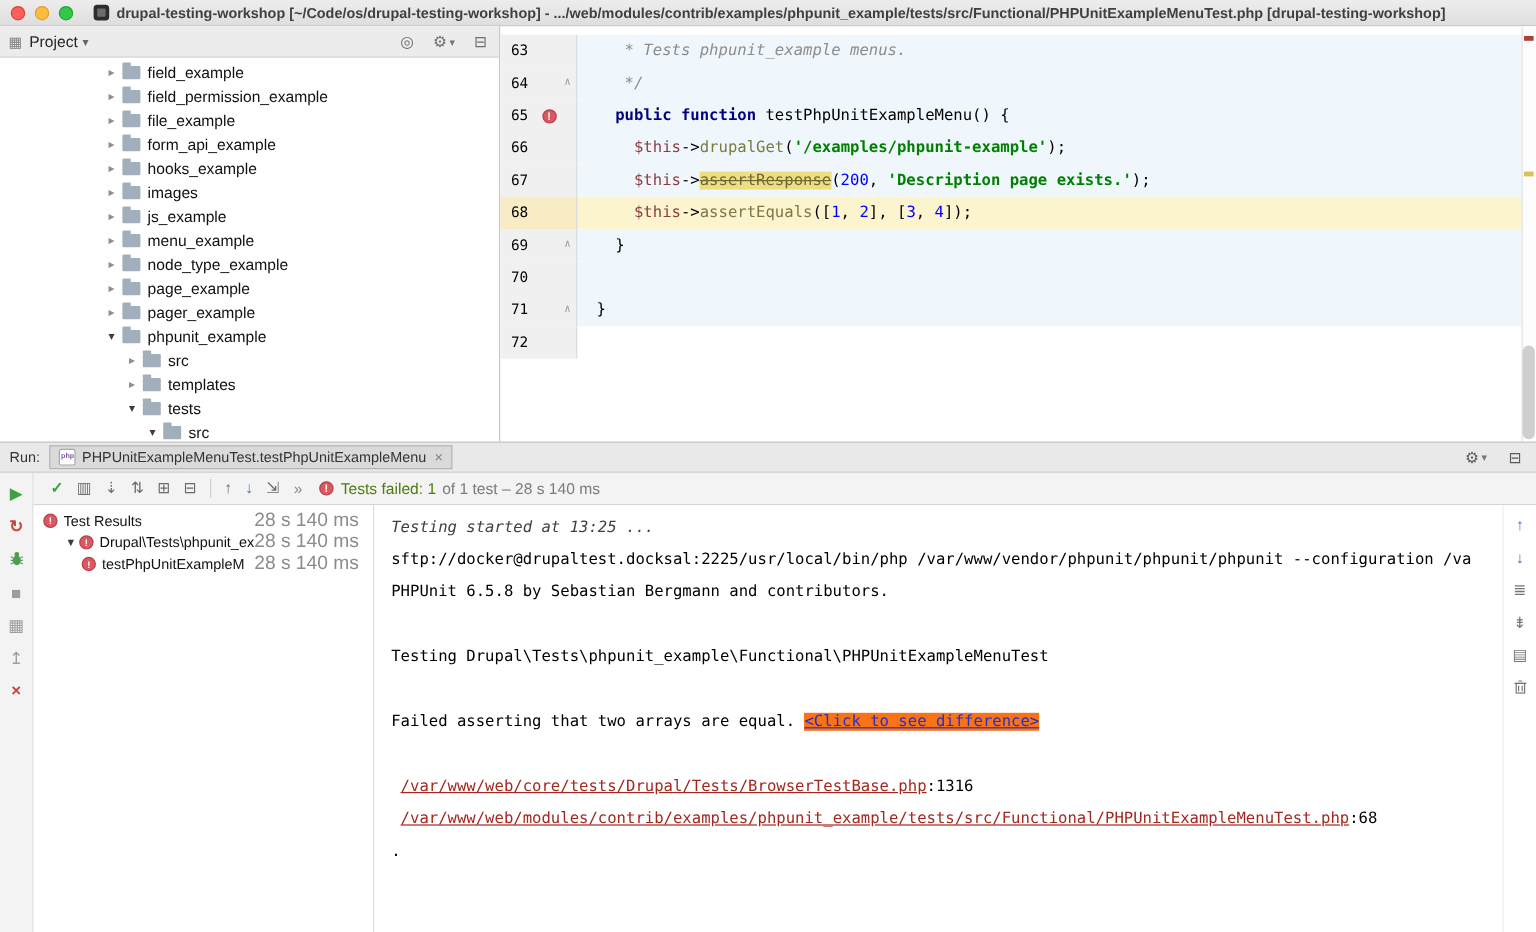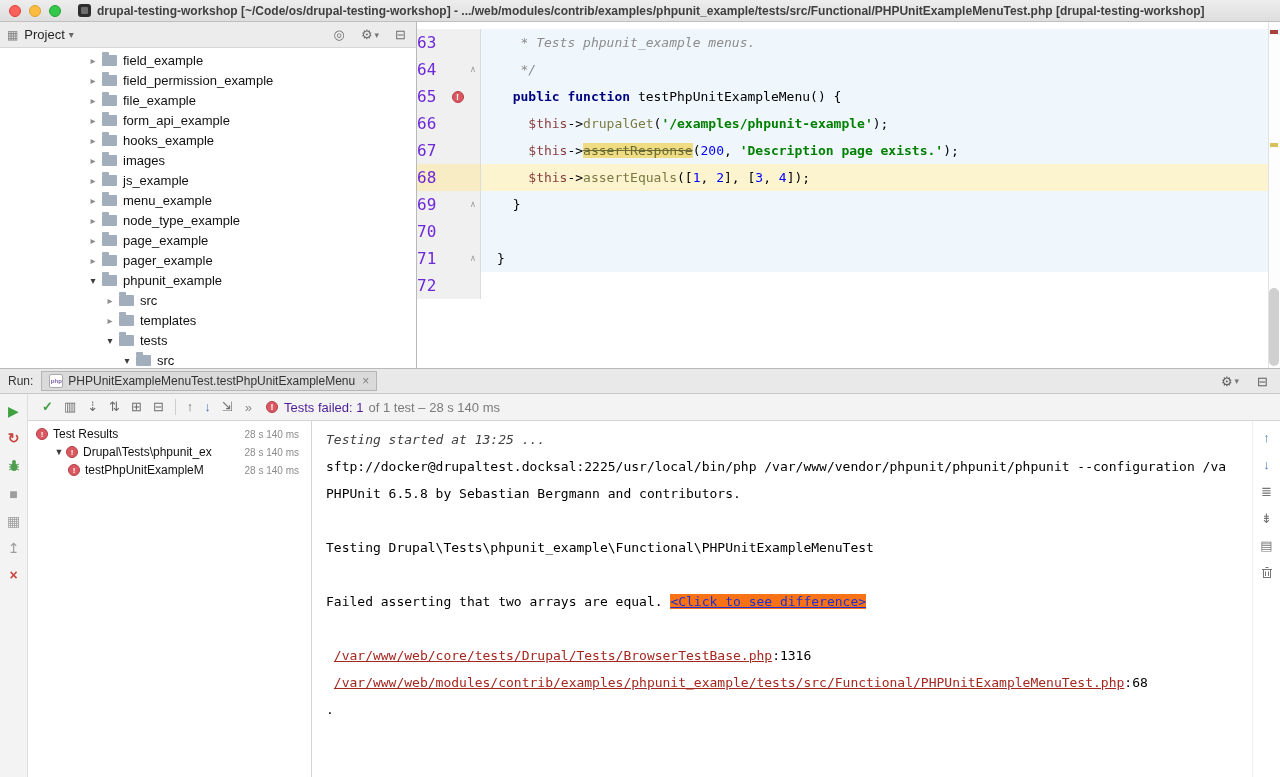--- a/index.html
+++ b/index.html
@@ -42,21 +42,21 @@
 
   
   .editor { position:absolute; left:417px; top:22px; width:863px; height:346px; background:#fff;
     overflow:hidden; font-family:"DejaVu Sans Mono", monospace; font-size:13px; }
   .editor-lines { padding-top:7px; }
   .code-row { display:flex; height:27px; line-height:27px; }
   .code-row.tint { background:#f0f7fc; }
   .code-row.hl { background:#fcf3cf; }
   .gutter { width:64px; flex:0 0 auto; display:flex; background:#f0f0f0; border-right:1px solid #dcdcdc; }
   .code-row.hl .gutter { background:#f7ecc3; }
-  .lnum { width:32px; text-align:left; color:#6d28d9; font-size:16px; }
+  .lnum { width:32px; text-align:center; color:#000000; font-size:12px; }
   .lmark { width:17px; display:flex; align-items:center; justify-content:center; }
   .lfold { width:14px; text-align:center; color:#9c9c9c; font-size:9px; line-height:27px; }
   .fail-dot { width:12px; height:12px; border-radius:50%; background:#db5860; border:1px solid #b5404a;
     color:#fff; font-size:9px; font-weight:bold; line-height:11px; text-align:center;
     font-family:"Liberation Sans",sans-serif; }
   .lcode { padding-left:16px; white-space:pre; }
   .tok-pln { color:#000; }
   .tok-cmt { color:#8c8c8c; font-style:italic; }
   .tok-kw  { color:#000080; font-weight:bold; }
   .tok-var { color:#8b3e3e; }
@@ -100,31 +100,31 @@
   .run-toolbar { height:27px; flex:0 0 auto; background:#f3f3f3; border-bottom:1px solid #d5d5d5;
     display:flex; align-items:center; font-size:13px; color:#6c6c6c; }
   .hicon { margin-left:11px; line-height:14px; }
   .hicon.first { margin-left:14px; }
   .hicon.green { color:#3fa13f; font-weight:bold; }
   .hicon.blue { color:#4878b8; }
   .tb-sep { width:1px; height:16px; background:#cfcfcf; margin-left:11px; }
   .more-chevs { margin-left:12px; color:#8a8a8a; }
   .status-dot { width:12px; height:12px; border-radius:50%; background:#db5860; border:1px solid #b5404a;
     color:#fff; font-size:9px; font-weight:bold; line-height:11px; text-align:center; margin-left:14px; flex:0 0 auto;}
-  .status-failed { color:#4c1d95; margin-left:6px; }
+  .status-failed { color:#4d7c0f; margin-left:6px; }
   .status-detail { color:#7b7b7b; margin-left:5px; }
 
   .run-content { flex:1; display:flex; min-height:0; }
   .test-tree { width:284px; flex:0 0 auto; background:#fff; border-right:1px solid #d5d5d5; padding-top:4px; overflow:hidden; }
   .ttree-row { height:18px; display:flex; align-items:center; font-size:12px; color:#111; }
   .ttree-chev { width:14px; text-align:center; color:#3c3c3c; font-size:9px; flex:0 0 auto; }
   .ttree-icon { width:12px; height:12px; border-radius:50%; background:#db5860; border:1px solid #b5404a;
     color:#fff; font-size:8px; font-weight:bold; line-height:11px; text-align:center; flex:0 0 auto; margin-right:5px; }
   .ttree-label { white-space:nowrap; overflow:hidden; }
-  .ttree-time { margin-left:auto; padding-right:12px; color:#8c8c8c; font-size:10px; white-space:nowrap; }
+  .ttree-time { margin-left:auto; padding-right:12px; color:#8c8c8c; font-size:16px; white-space:nowrap; }
 
   .console { flex:1; min-width:0; background:#fff; font-family:"DejaVu Sans Mono", monospace;
     font-size:13px; padding:5px 0 0 14px; overflow:hidden; }
   .con-line { height:27px; line-height:27px; white-space:pre; }
   .con-pln { color:#000; }
   .con-sys { color:#404040; font-style:italic; }
   .con-err { color:#000000; }
   .con-link { color:#a4281f; text-decoration:underline; }
   .con-diff { color:#2030d0; text-decoration:underline; background:#f97316; }
 

